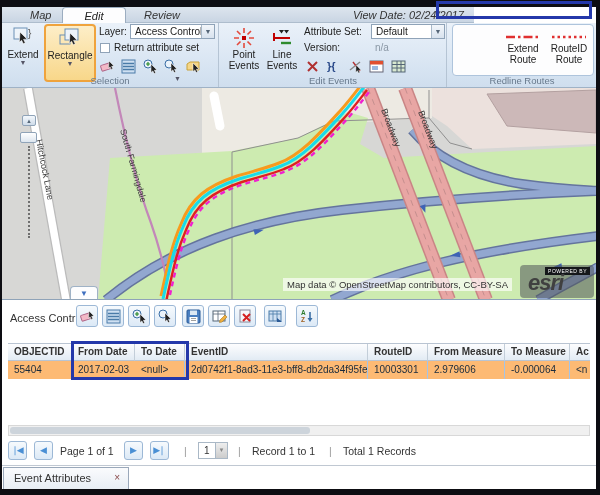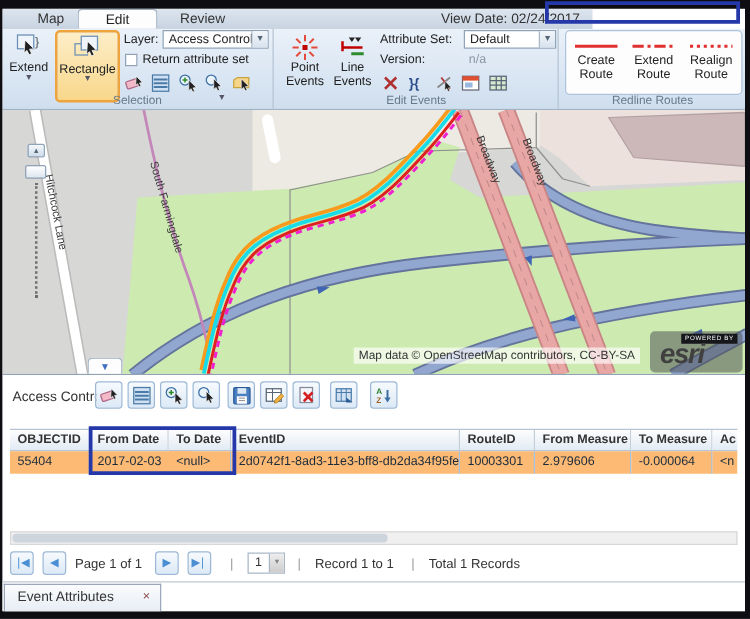--- a/index.html
+++ b/index.html
@@ -3,21 +3,21 @@
 <meta charset="utf-8">
 <style>
   * { margin:0; padding:0; box-sizing:border-box; }
   body { font-family:"Liberation Sans", sans-serif; background:#444; }
   #app { position:relative; width:600px; height:495px; background:#0d0d12; overflow:hidden; }
   #content { position:absolute; left:2px; top:7px; width:594px; height:482px; background:#fff; overflow:hidden; }
   .abs { position:absolute; }
 
   
   #tabstrip { position:absolute; left:0; top:0; width:472px; height:16px;
-    background:linear-gradient(#dde5ee,#c9d5e3); border-bottom:1px solid #aebdcd; }
+    background:linear-gradient(#dde5ee,#c9d5e3); border-bottom:1px solid #aebdcd;font-style:italic; }
   .rtab { position:absolute; top:0; height:16px; padding:1px 14px 0; font-size:11px; color:#333;
     text-align:center; line-height:15px; cursor:default; }
   .rtab.active { background:#fdfdfe; border:1px solid #9cadc0; border-bottom:none;
     border-radius:4px 4px 0 0; color:#222; }
   #view-date { position:absolute; right:10px; top:0; height:16px; line-height:16px;
     font-size:11px; color:#333; }
 
   
   #ribbon { position:absolute; left:0; top:16px; width:594px; height:65px;
     background:linear-gradient(#eaf1f9,#d7e4f2 70%,#cfdeee); border-bottom:1px solid #9fb2c6; }
@@ -220,37 +220,31 @@
           <svg class="mini" viewBox="0 0 17 17">
               <rect x="2" y="3" width="13" height="11" fill="#d8e8d0" stroke="#567"></rect>
               <path d="M2 6.5h13M2 10h13M7 3v11M11 3v11" stroke="#567" stroke-width="1"></path>
             </svg>
         </span>
         <div class="grouplabel">Edit Events</div>
       </div>
 
       <div class="rgroup" style="left:446px;width:148px;border-right:none;">
         <div class="panelbox" style="left:4px;top:1px;width:142px;height:52px;"></div>
-        <div class="bigbtn" style="left:8px;top:8px;width:42px;">
-          <svg width="40" height="12" viewBox="0 0 40 12">
-              <path d="M3 6h34" stroke="#e03030" stroke-width="2.5"></path>
-            </svg>
-          <span class="cap">Create Route</span>
-        </div>
         <div class="bigbtn" style="left:54px;top:8px;width:42px;">
           <svg width="40" height="12" viewBox="0 0 40 12">
               <path d="M3 6h34" stroke="#e03030" stroke-width="2.5" stroke-dasharray="9 3 2.5 3"></path>
             </svg>
           <span class="cap">Extend Route</span>
         </div>
         <div class="bigbtn" style="left:100px;top:8px;width:42px;">
           <svg width="40" height="12" viewBox="0 0 40 12">
               <path d="M3 6h34" stroke="#e03030" stroke-width="2.5" stroke-dasharray="2.5 3"></path>
             </svg>
-          <span class="cap">Realign Route</span>
+          <span class="cap">RouteID Route</span>
         </div>
         <div class="grouplabel">Redline Routes</div>
       </div>
     </div>
 
     <div id="map">
       <svg width="594" height="212" viewBox="0 0 594 212">
 
         <rect x="0" y="0" width="594" height="212" fill="#d7d7d5"></rect>
         <polygon points="200,0 430,0 430,30 330,36 296,50 230,64 200,72" fill="#edeae3"></polygon>

